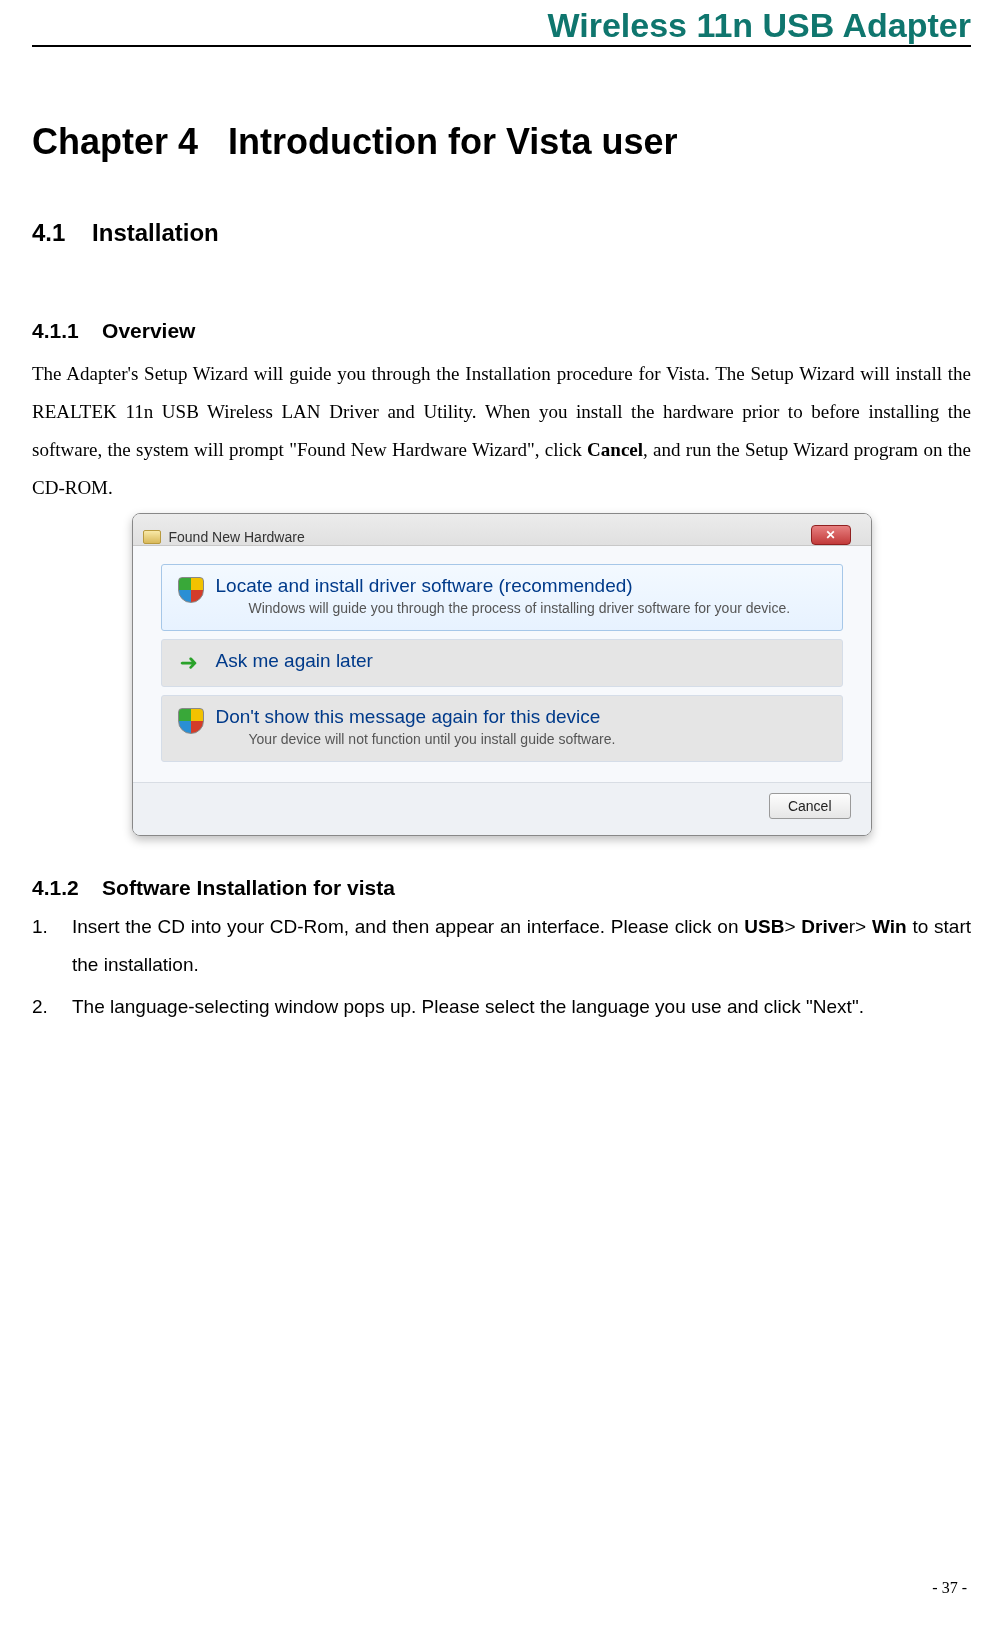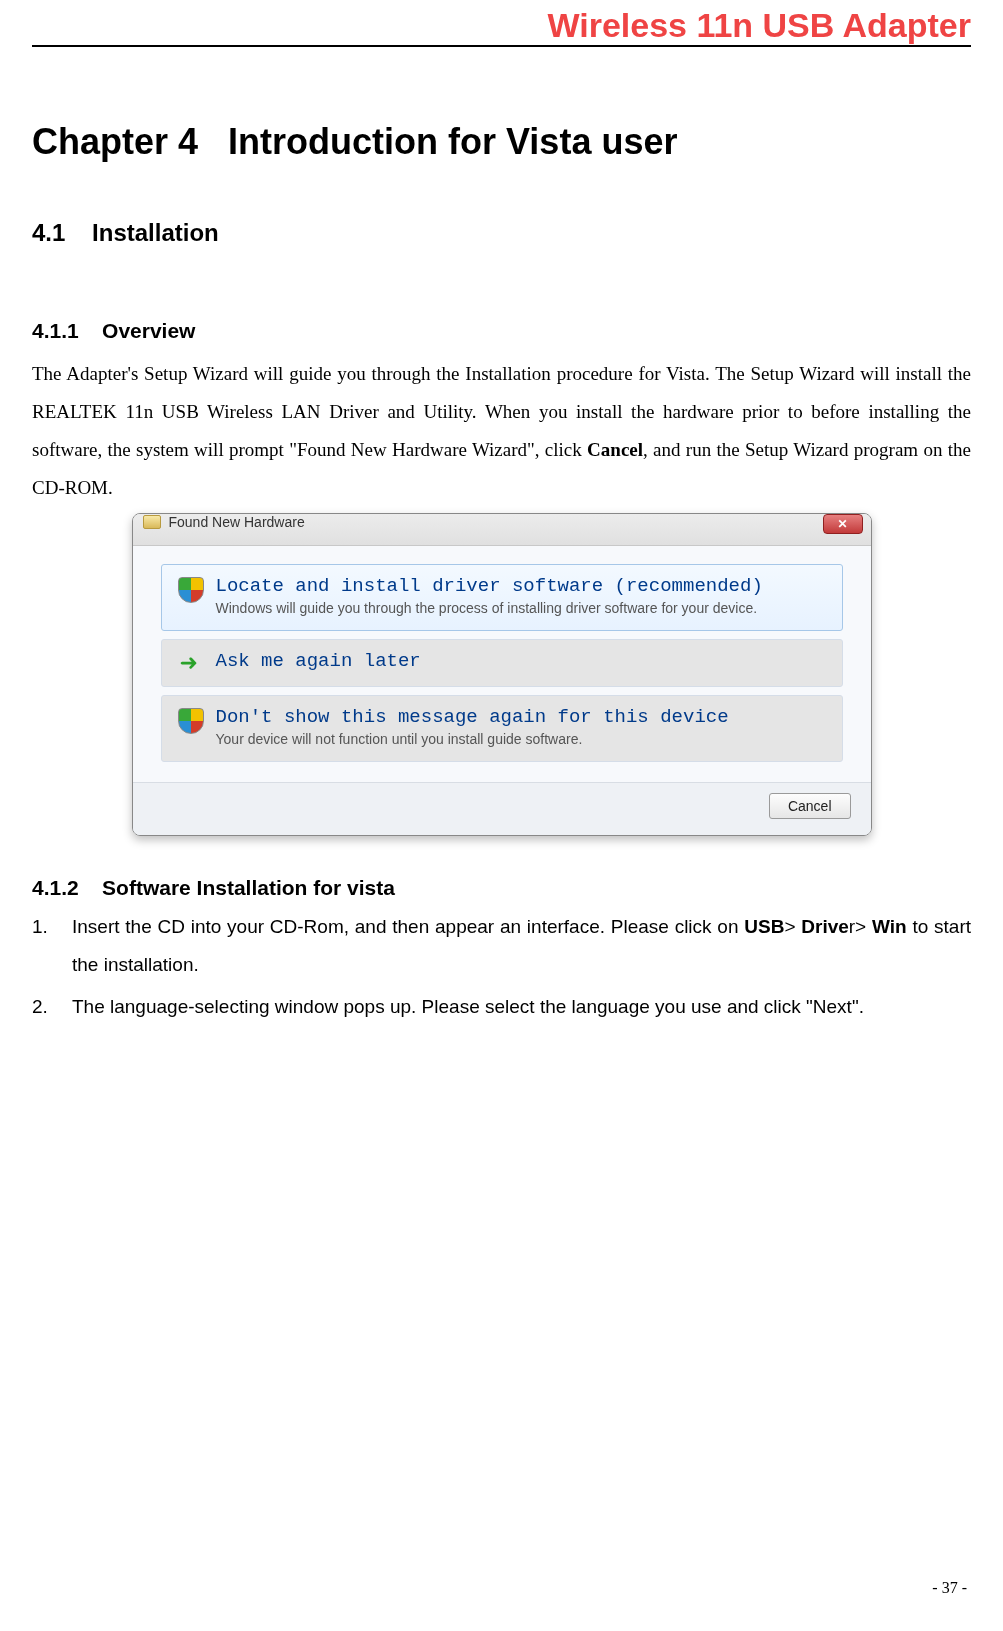--- a/index.html
+++ b/index.html
@@ -15,21 +15,21 @@
   .page {
     padding: 0 32px;
   }
   .header-bar {
     border-bottom: 2px solid #000;
     margin-top: 6px;
   }
   .header-title {
     font-size: 34px;
     font-weight: bold;
-    color: #ef4444;
+    color: #0f766e;
     text-align: right;
     padding-right: 0;
     line-height: 1.15;
   }
   .chapter-title {
     margin-top: 74px;
     font-size: 36px;
     font-weight: bold;
   }
   .section-title {
@@ -60,23 +60,23 @@
     background: linear-gradient(#f6f8fb, #eef1f6);
     border: 1px solid #888;
     border-radius: 8px;
     box-shadow: 0 4px 10px rgba(0,0,0,.25);
     overflow: hidden;
     font-family: "Segoe UI", Tahoma, sans-serif;
   }
   .vd-titlebar {
     height: 32px;
     display: flex;
-    align-items: flex-start;
+    align-items: flex-end;
     justify-content: space-between;
-    padding: 0 8px 0 10px;
+    padding: 0 20px 0 10px;
     background: linear-gradient(#ececec, #e0e0e0);
     border-bottom: 1px solid #c8c8c8;
   }
   .vd-titlebar-left {
     display: flex;
     align-items: center;
     gap: 8px;
   }
   .vd-drive-icon {
     width: 18px; height: 14px;
@@ -120,26 +120,26 @@
     background: #e5e5e5;
   }
   .vd-option.hover {
     background: linear-gradient(#f3f9ff, #e7f2ff);
     border-color: #a6c7e8;
   }
   .vd-opt-title {
     color: #003a8a;
     font-size: 19px;
     margin-bottom: 2px;
-    font-family: Liberation Mono, monospace;
   }
   .vd-opt-desc {
     color: #555;
     font-size: 14px;
     line-height: 1.35;
+    margin-left: 33px;
   }
   .vd-icon {
     position: absolute;
     left: 16px;
     top: 12px;
     width: 26px;
     height: 26px;
   }
   .shield-icon {
     background: conic-gradient(#f2c200 0 25%, #d43c2a 25% 50%, #2a8fd4 50% 75%, #39a839 75% 100%);

